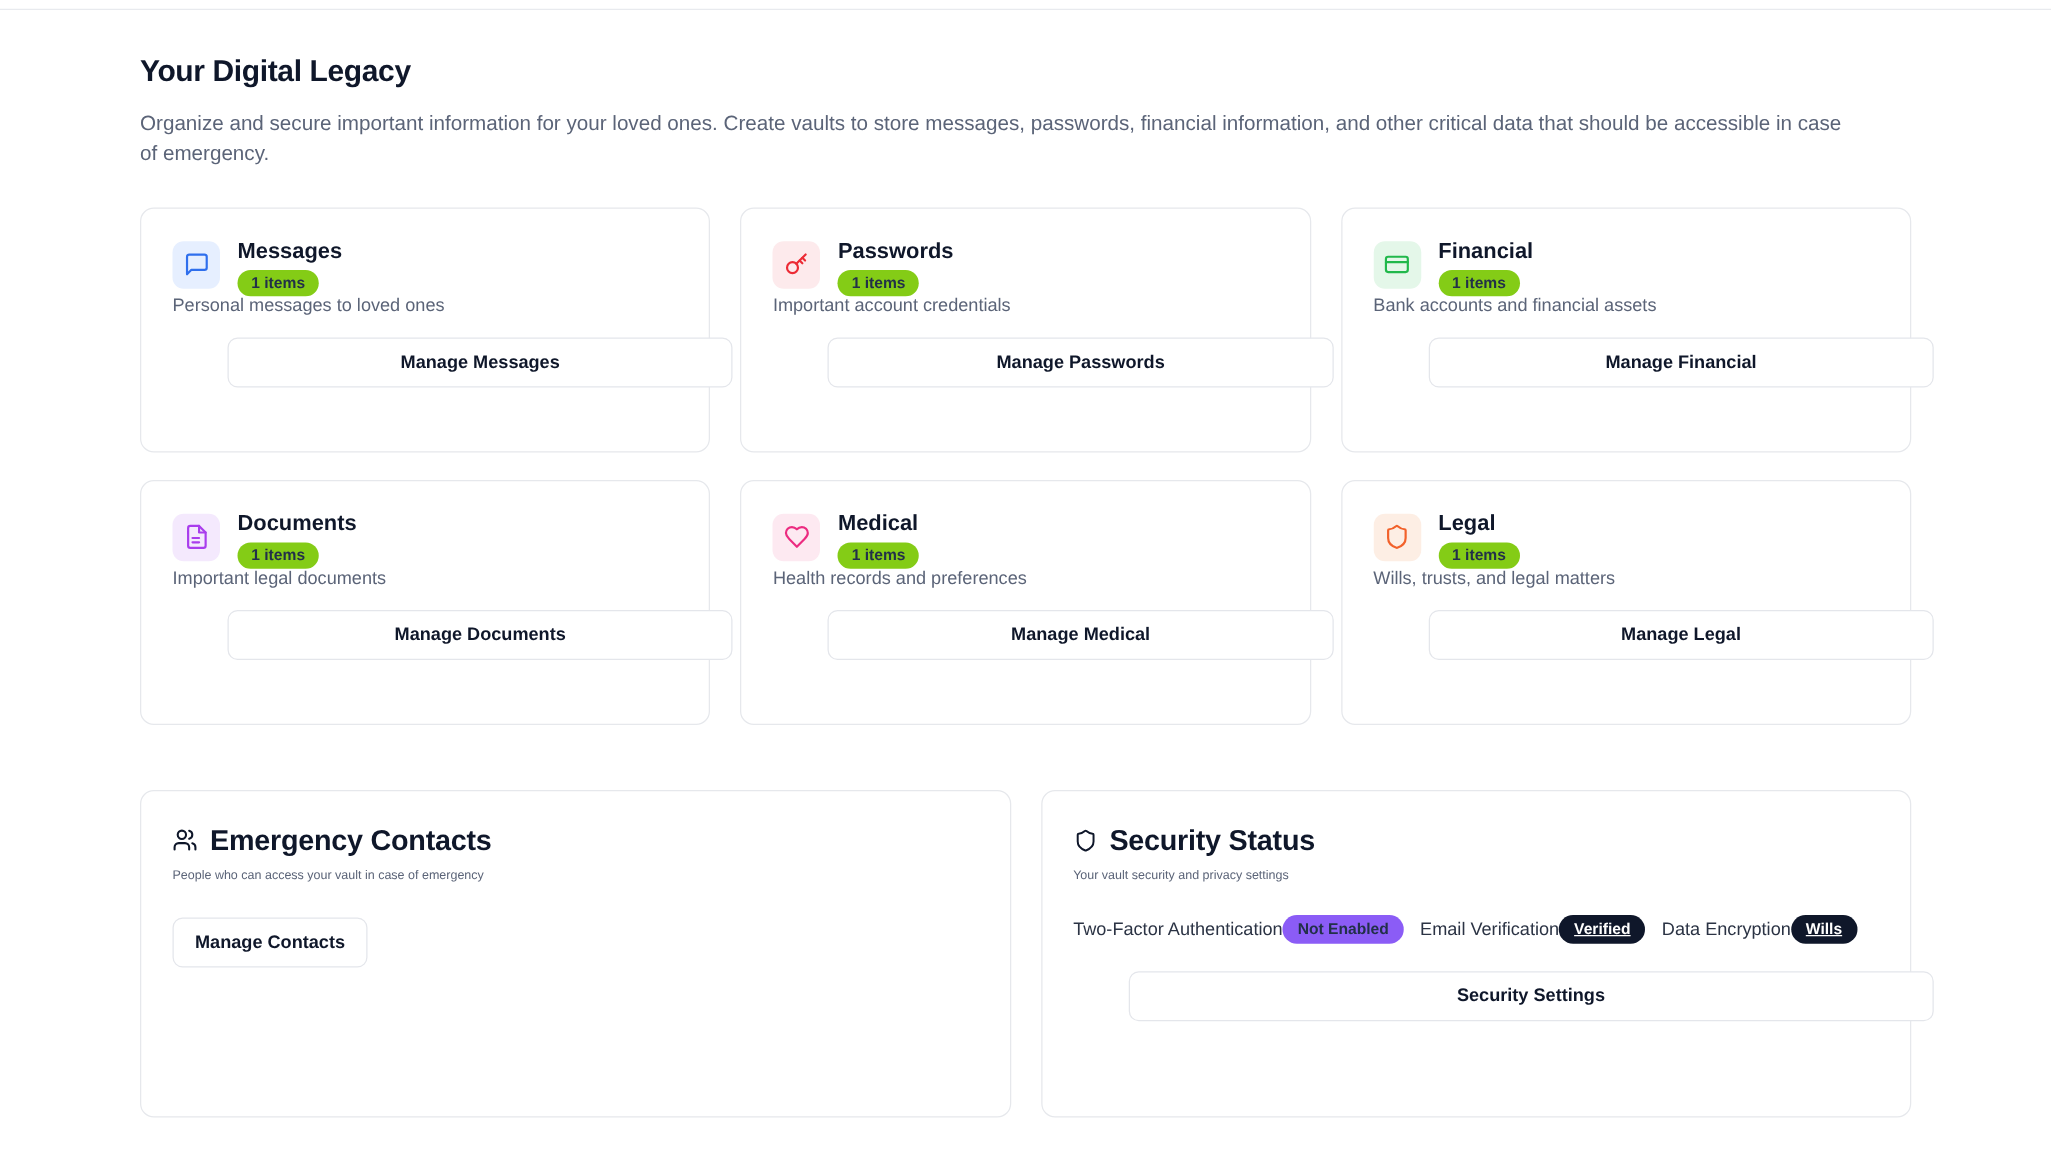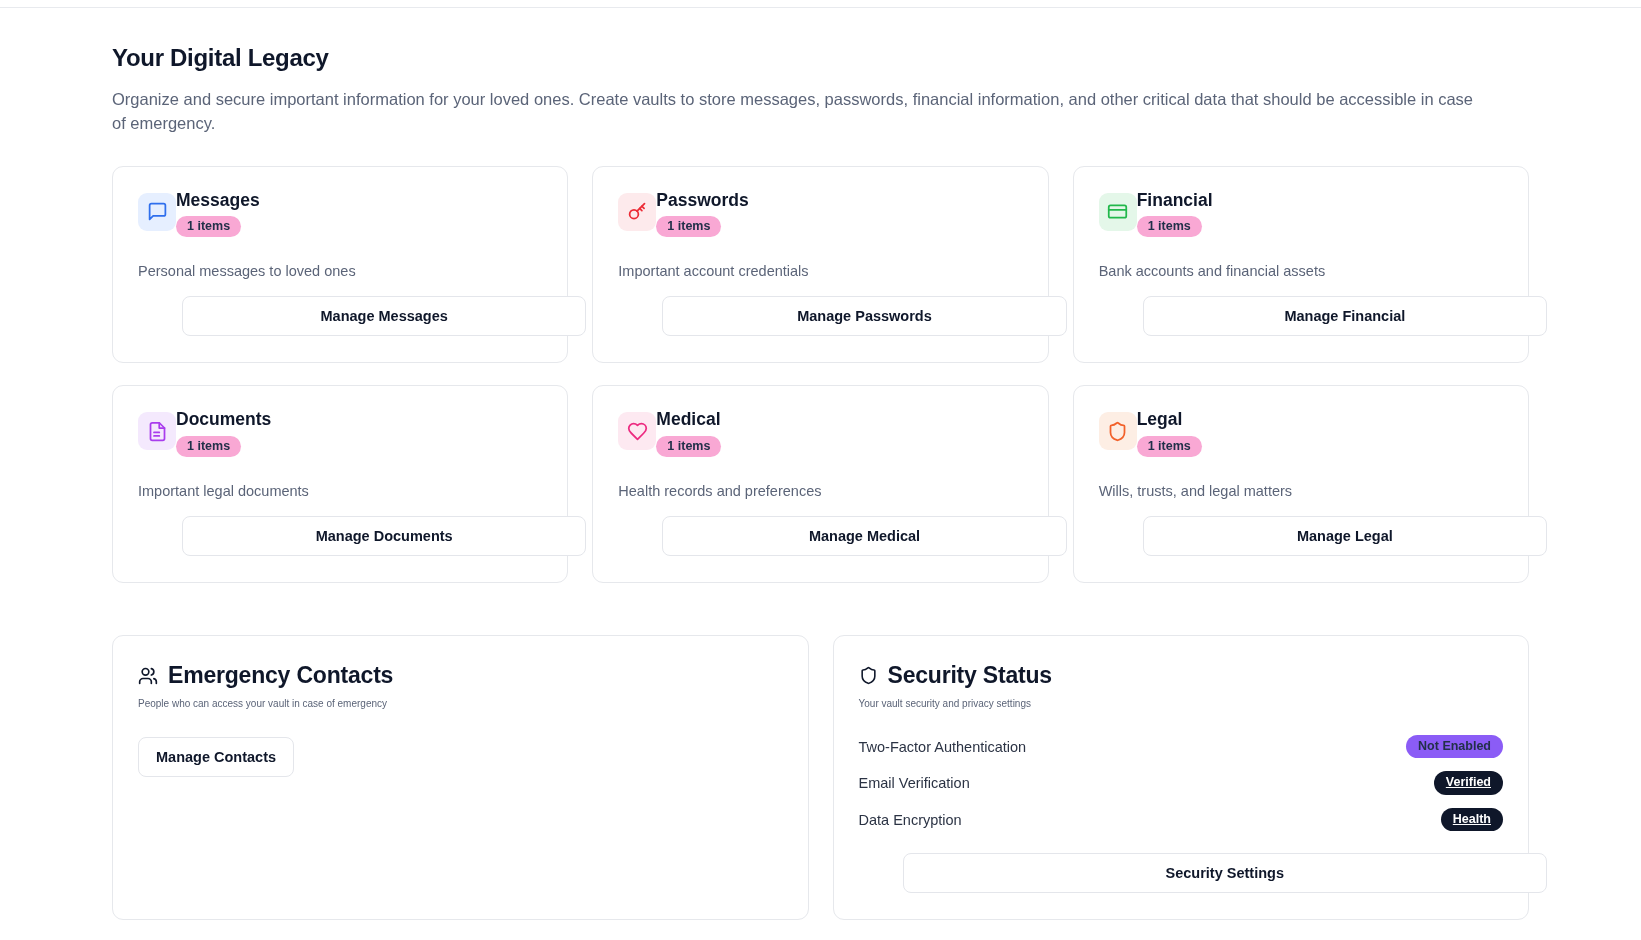--- a/index.html
+++ b/index.html
@@ -54,20 +54,21 @@
     background: #fff;
     padding: 24px 25px 26px 25px;
     min-height: 196px;
     display: flex;
     flex-direction: column;
   }
 
   .vault-head {
     display: flex;
     align-items: flex-start;
+    gap: 14px;
   }
 
   .vault-icon {
     width: 38px;
     height: 38px;
     border-radius: 9px;
     display: flex;
     align-items: center;
     justify-content: center;
     flex: 0 0 auto;
@@ -80,31 +81,30 @@
   .vault-name {
     font-size: 17.5px;
     font-weight: bold;
     color: #0f172a;
     line-height: 1.1;
   }
 
   .badge {
     display: inline-block;
     align-self: flex-start;
-    background: #f9a8d4;
+    background: #84cc16;
     color: #223049;
     font-size: 12.5px;
     font-weight: bold;
     border-radius: 999px;
     padding: 3px 11px 4px 11px;
     line-height: 1.15;
   }
 
   .vault-desc {
-    margin-top: 26px;
     font-size: 14.5px;
     color: #5b6478;
   }
 
   .btn-outline {
     margin-top: 17px;
     width: 100%;
     border: 1px solid #e4e6eb;
     border-radius: 8px;
     background: #fff;
@@ -168,21 +168,21 @@
     color: #0f172a;
     font-family: "Liberation Sans", sans-serif;
     font-size: 14.5px;
     font-weight: bold;
     padding: 11px 17px;
     cursor: pointer;
     text-align: center;
   }
 
   
-  .sec-list { margin-top: 26px; display: flex; flex-direction: column; gap: 13px; }
+  .sec-list { margin-top: 26px; display: flex; flex-direction: row; gap: 13px; }
   .sec-row {
     display: flex;
     align-items: center;
     justify-content: space-between;
   }
   .sec-label { font-size: 14.5px; color: #2b3344; }
 
   .pill {
     font-size: 12.5px;
     font-weight: bold;
@@ -347,21 +347,21 @@
         <div class="sec-row">
           <span class="sec-label">Two-Factor Authentication</span>
           <span class="pill pill-muted">Not Enabled</span>
         </div>
         <div class="sec-row">
           <span class="sec-label">Email Verification</span>
           <span class="pill pill-dark">Verified</span>
         </div>
         <div class="sec-row">
           <span class="sec-label">Data Encryption</span>
-          <span class="pill pill-dark">Health</span>
+          <span class="pill pill-dark">Wills</span>
         </div>
       </div>
 
       <button class="btn-outline" style="margin-top:22px">Security Settings</button>
       <div class="sec-spacer"></div>
     </div>
 
   </div>
 </div>
 

